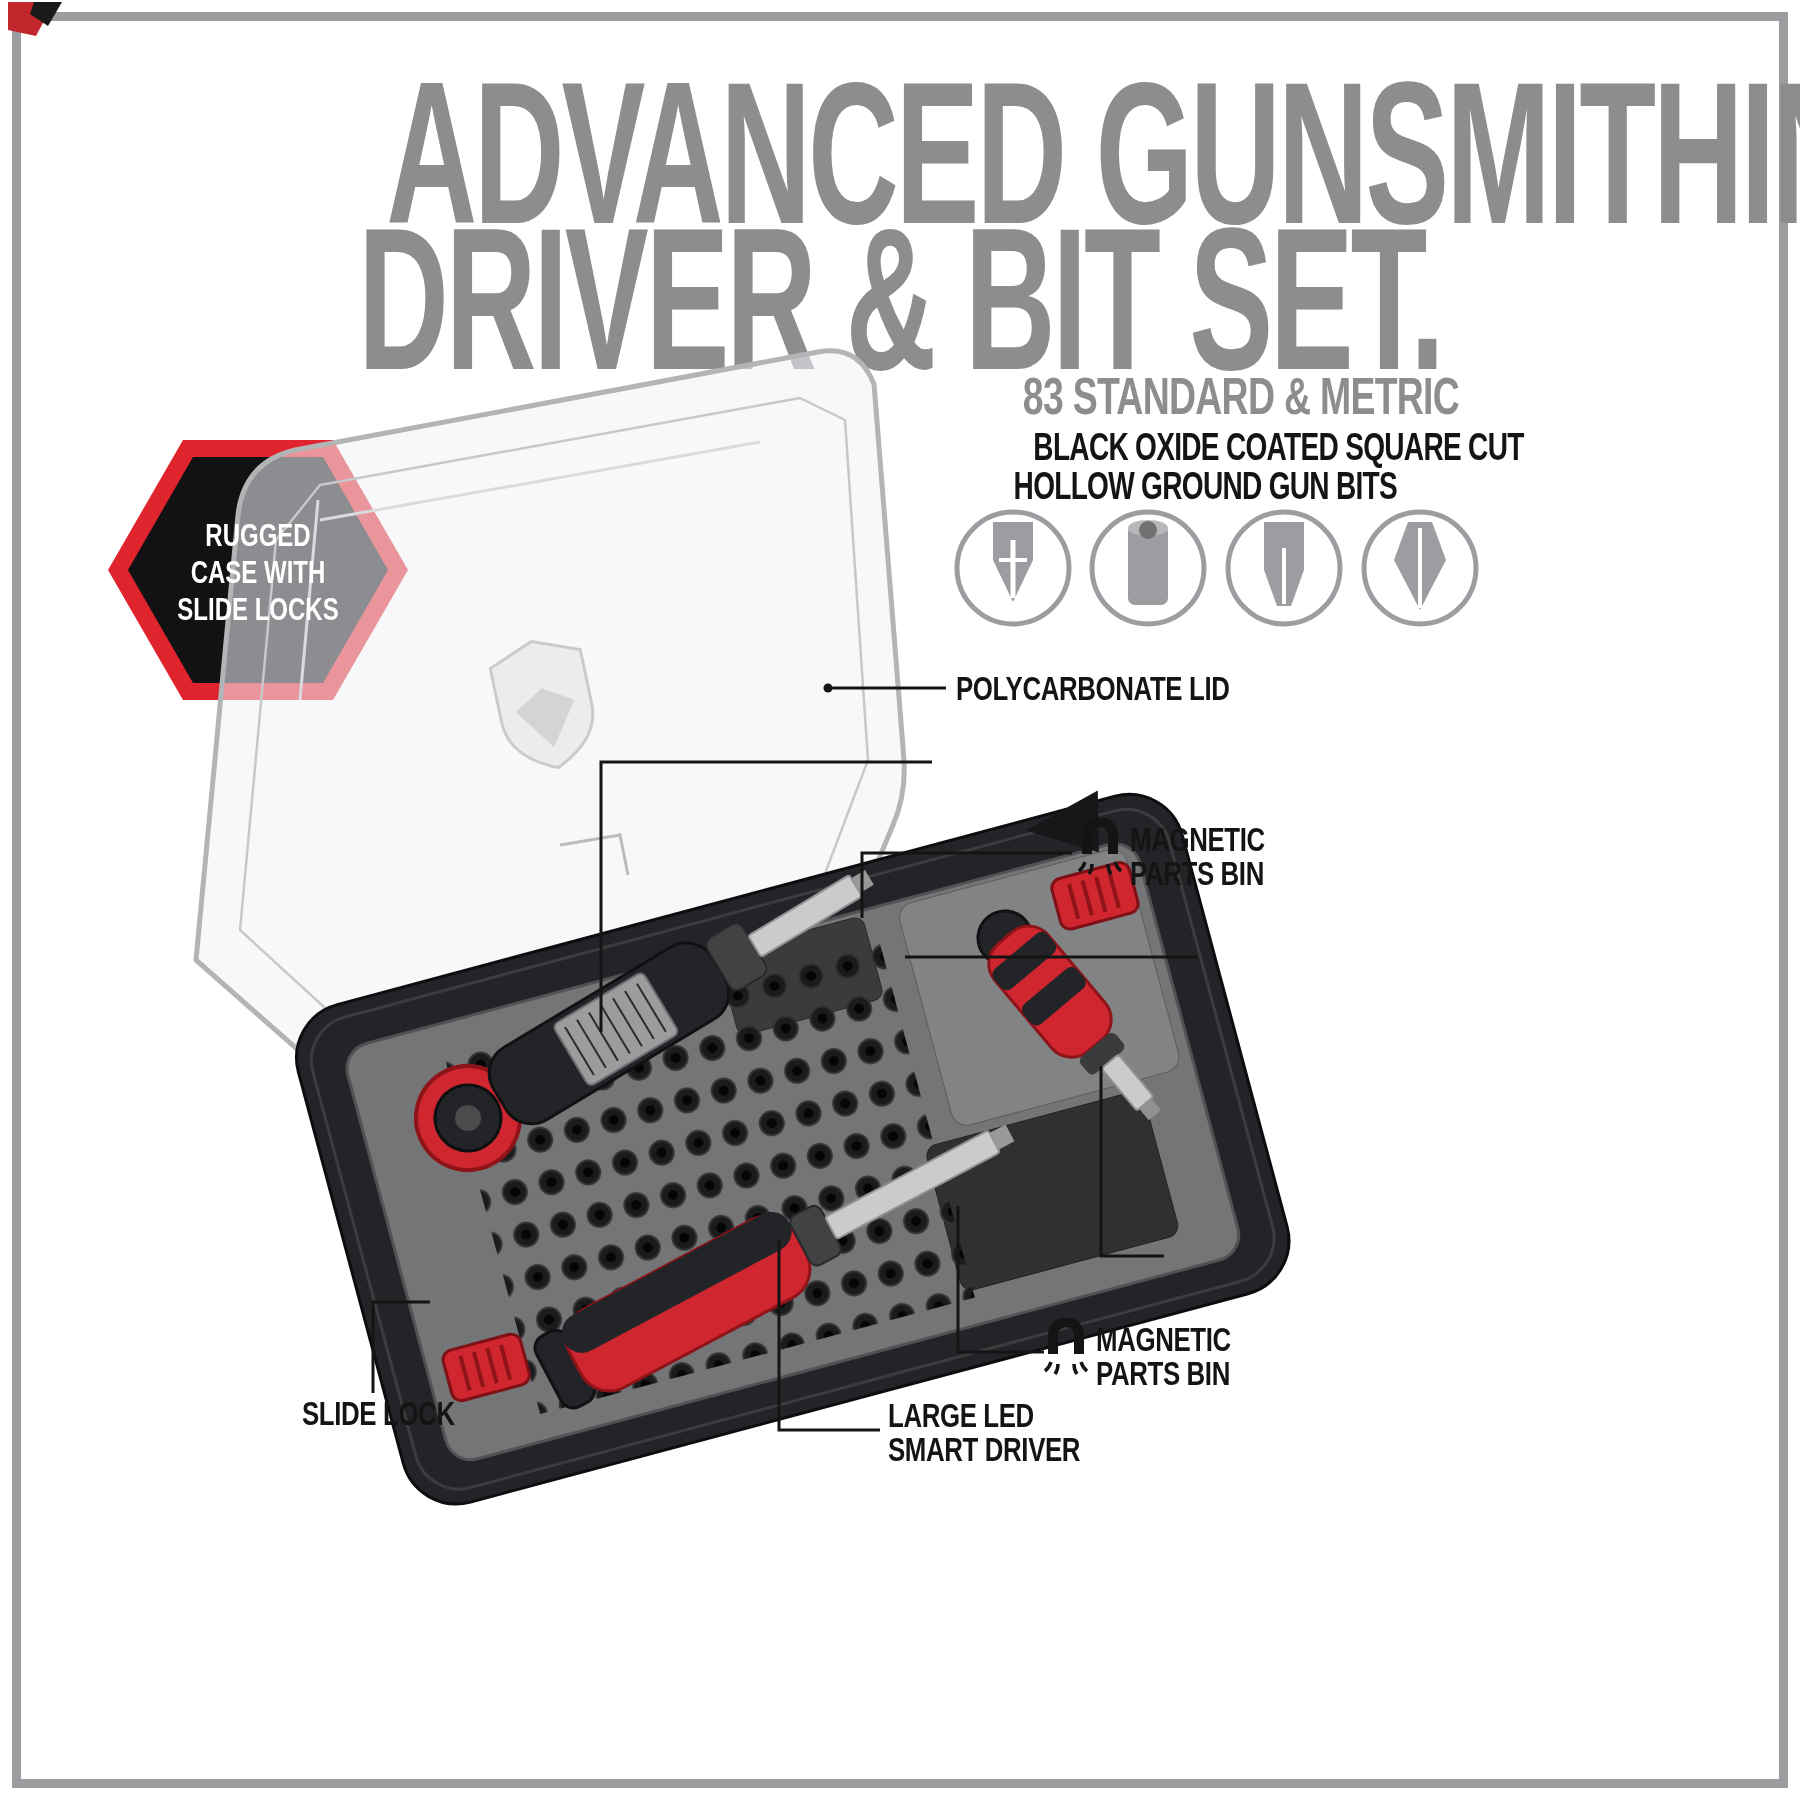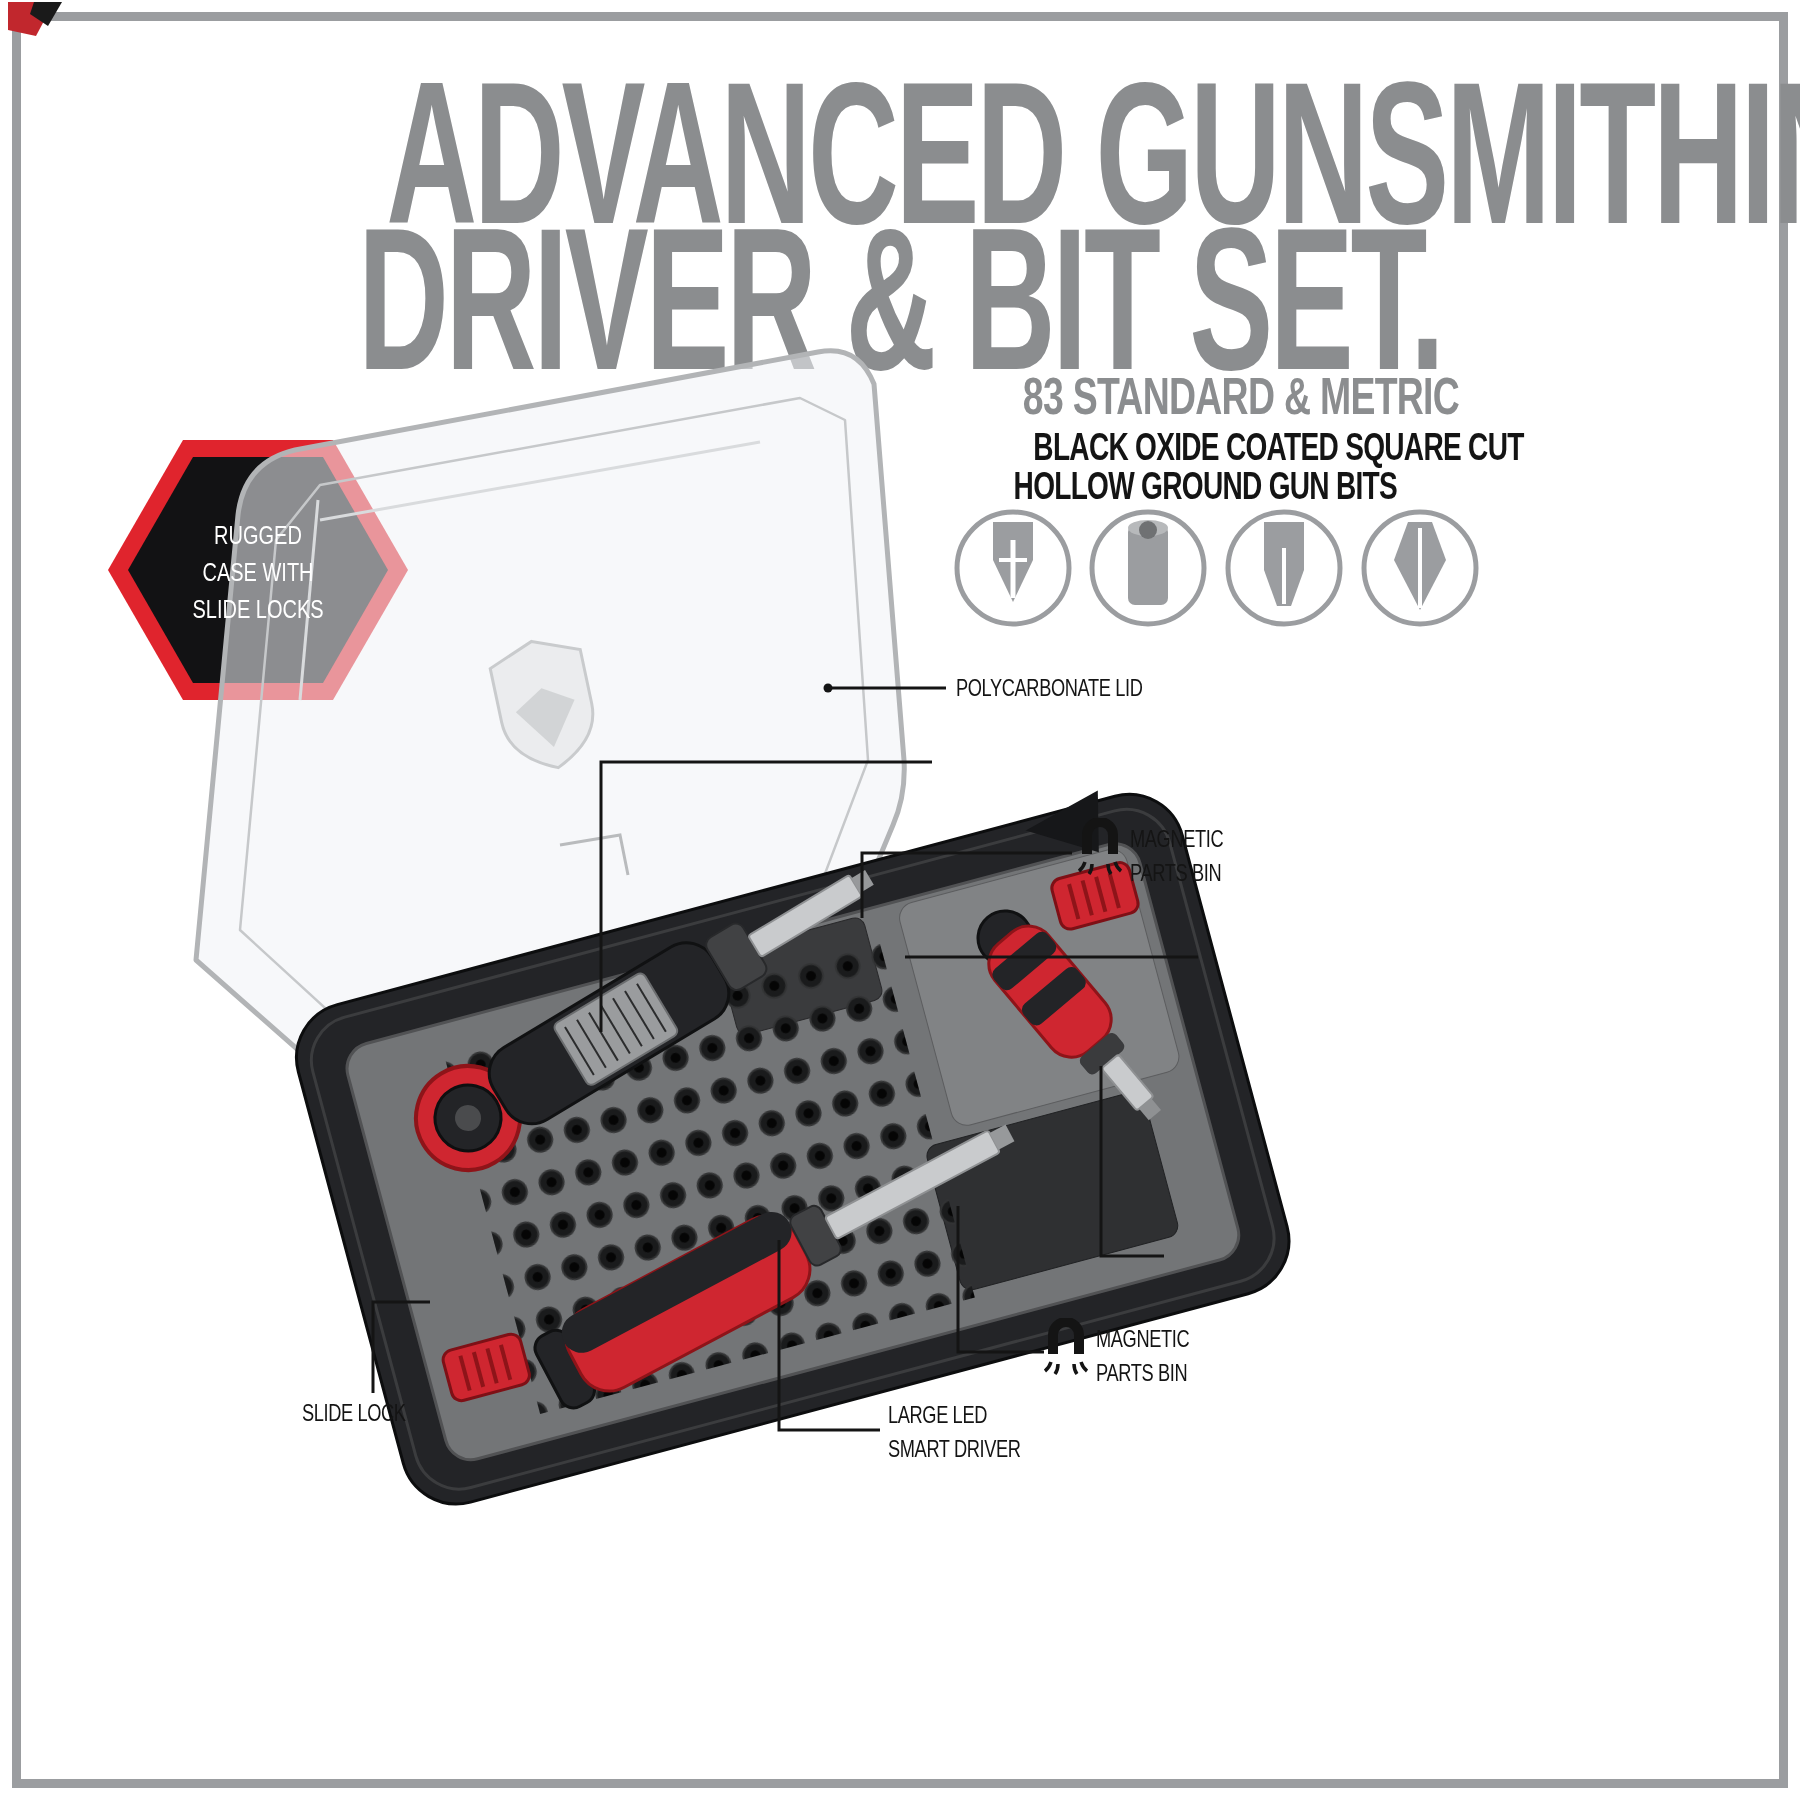--- a/index.html
+++ b/index.html
@@ -14,24 +14,24 @@
       white-space:nowrap;letter-spacing:-5px;}
 
   .rh{position:absolute;left:938px;width:534px;text-align:center;font-weight:700;text-decoration:underline;}
   .rh1{top:366px;font-size:52px;color:#8b8d8f;}
   .rh2{top:425px;font-size:39px;color:#141414;}
   .rh3{top:464px;font-size:39px;color:#141414;}
   .sq2{display:inline-block;transform:scaleX(0.72);transform-origin:center top;
        white-space:nowrap;letter-spacing:-1px;}
 
   .badge-text{position:absolute;left:118px;top:516px;width:280px;text-align:center;
-              color:#ffffff;font-weight:400;font-size:25px;line-height:37px;}
+              color:#ffffff;font-weight:700;font-size:30px;line-height:37px;}
   .badge-text span{display:block;transform:scale(0.8,1.05);transform-origin:center top;white-space:nowrap;}
 
-  .callout{position:absolute;color:#141414;font-weight:400;font-size:24px;line-height:34px;}
+  .callout{position:absolute;color:#141414;font-weight:700;font-size:34px;line-height:34px;}
   .callout span{display:block;transform:scaleX(0.76);transform-origin:left top;
                 white-space:nowrap;letter-spacing:-0.5px;}
 
   .art{position:absolute;left:0;top:0;}
   .magnet{position:absolute;}
 </style>
 </head>
 <body>
 
 <div class="page">

